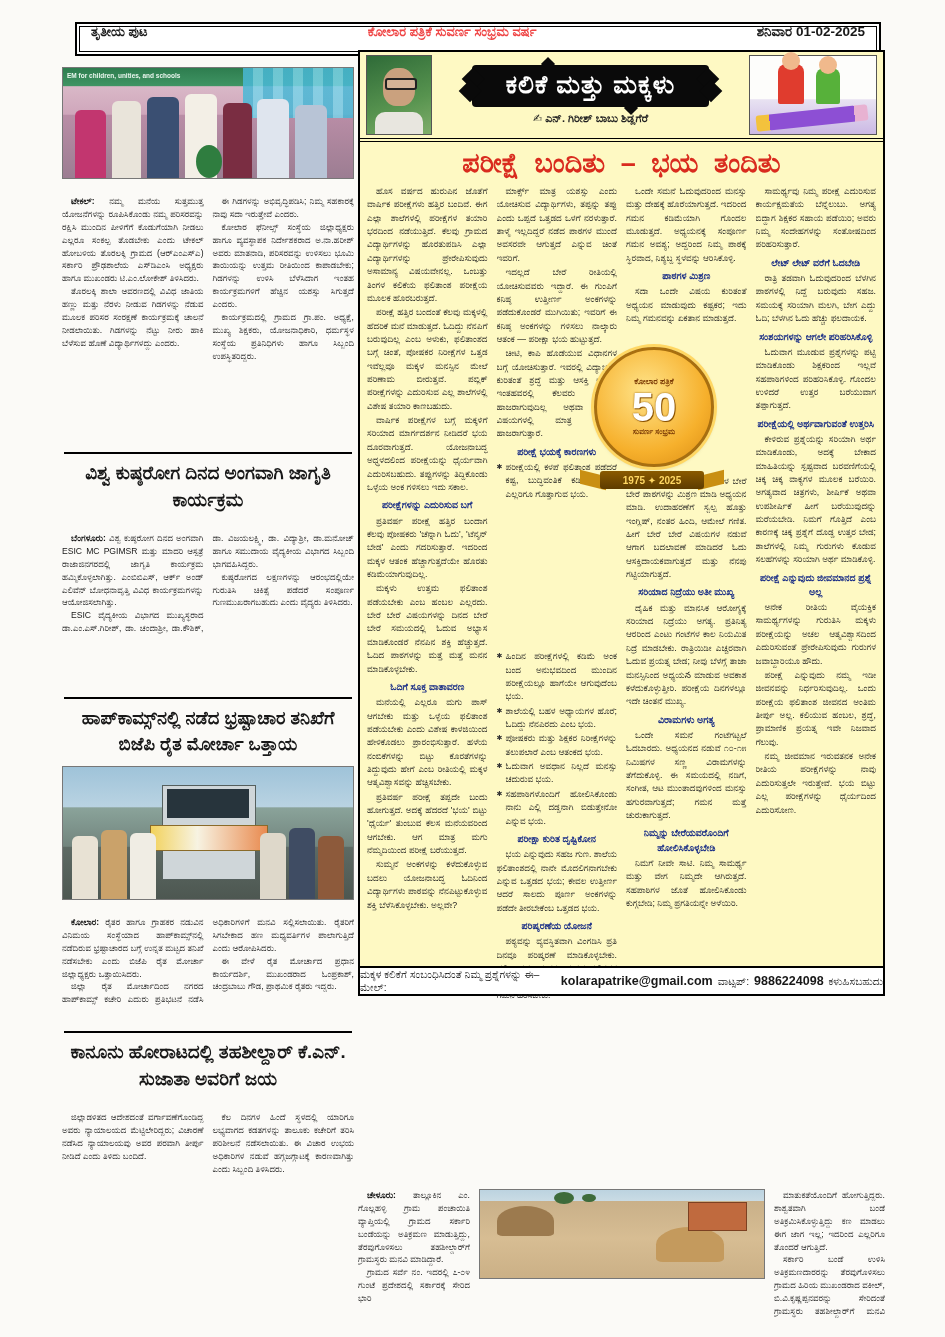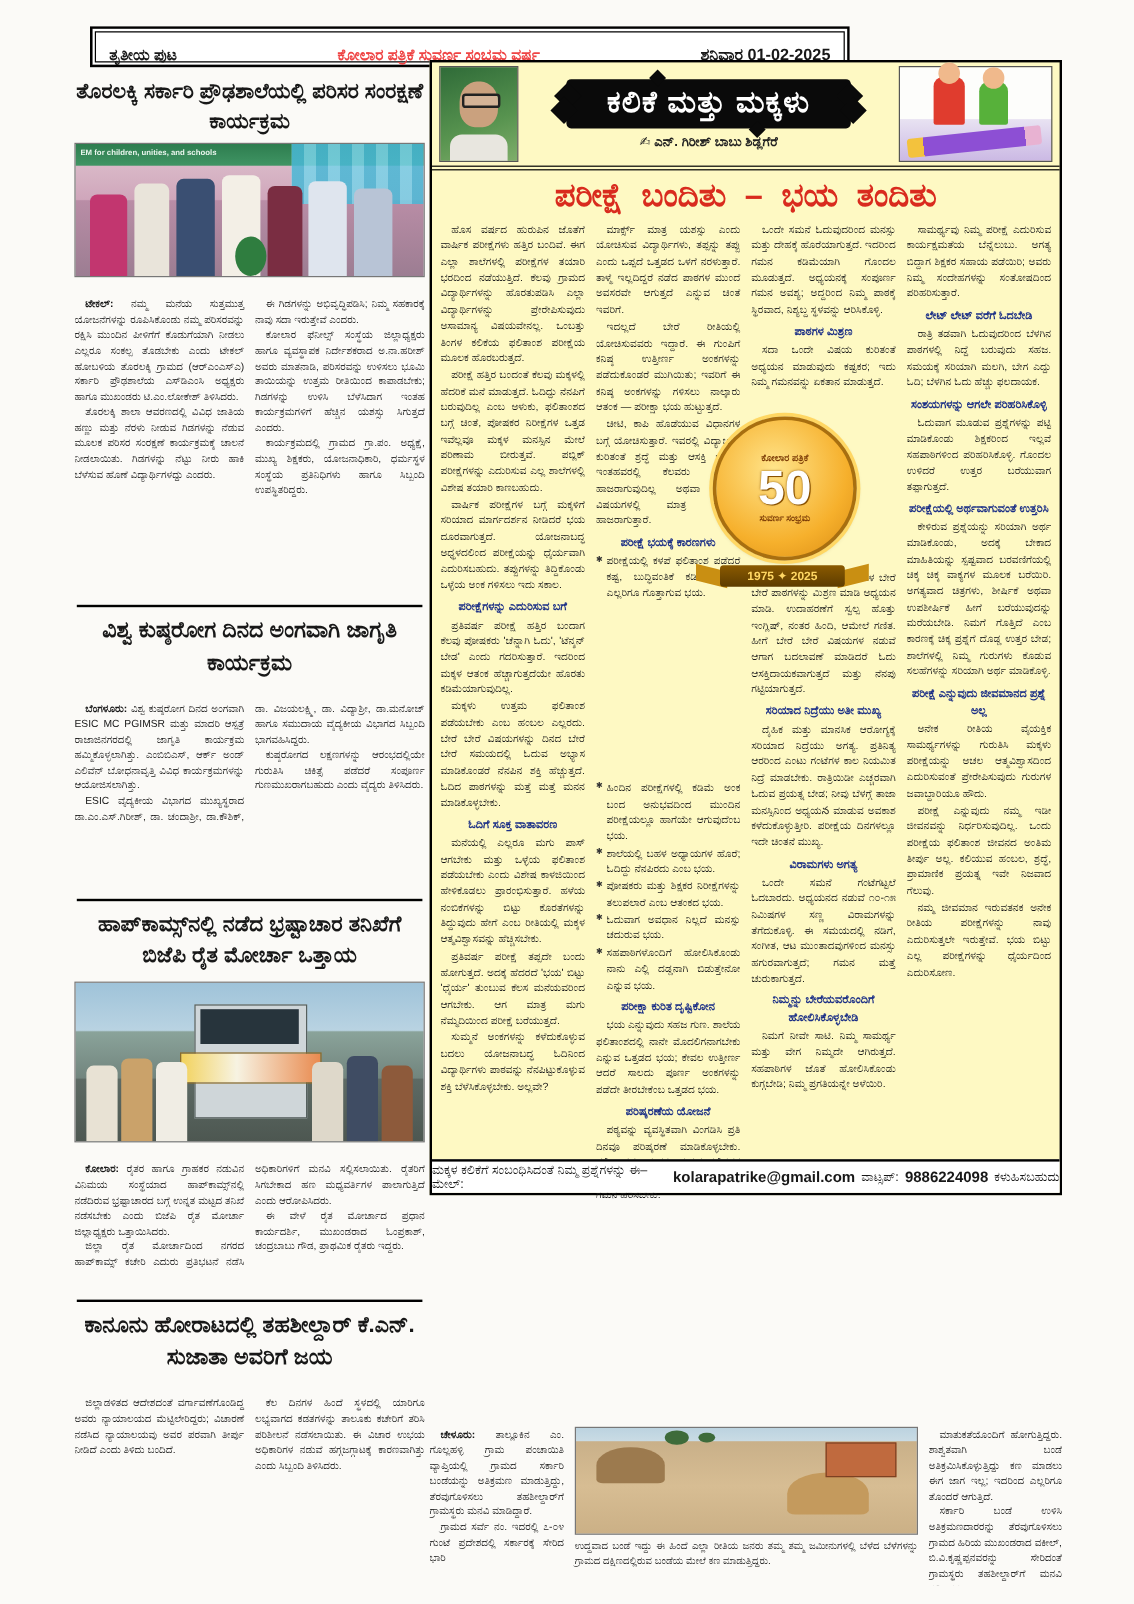--- a/index.html
+++ b/index.html
@@ -1,21 +1,21 @@
 <!DOCTYPE html>
 <html><head>
 <meta charset="utf-8">
 <style>
   html,body{margin:0;padding:0;background:#e9e7e2;}
   .page{position:relative;width:945px;height:1337px;background:#fbfaf7;overflow:hidden;
         font-family:"Liberation Sans","DejaVu Sans",sans-serif;color:#181818;}
   
-  .hdr{position:absolute;left:75px;top:22px;width:633px;height:34px;background:#fff;
+  .hdr{position:absolute;left:75px;top:22px;width:806px;height:34px;background:#fff;
        border:2px solid #000;box-shadow:inset 0 0 0 2px #fff, inset 0 0 0 3px #000;
-       display:flex;align-items:flex-end;justify-content:space-between;padding:0 14px;box-sizing:border-box;}
+       display:flex;align-items:flex-start;justify-content:space-between;padding:0 14px;box-sizing:border-box;}
   .hdr .l{font-weight:bold;font-size:13px;}
   .hdr .c{font-weight:bold;font-size:13px;color:#ef4444;}
   .hdr .r{font-weight:bold;font-size:13.5px;}
   
   .leftcol{position:absolute;left:62px;top:64px;width:292px;}
   .lhead{font-weight:bold;text-align:center;font-size:17.5px;line-height:1.45;overflow:hidden;}
   .divider{border-top:2px solid #000;margin:7px 2px 6px;}
   .lbody{columns:2;column-gap:9px;font-size:8.6px;line-height:1.5;text-align:justify;overflow:hidden;margin-top:16px;}
   .lbody .it-p{text-indent:9px;margin:0;}
   .lbody .it-p strong{font-weight:bold;}
@@ -103,21 +103,20 @@
 <div class="page">
 
   <div class="hdr">
     <span class="l">ತೃತೀಯ ಪುಟ</span>
     <span class="c">ಕೋಲಾರ ಪತ್ರಿಕೆ ಸುವರ್ಣ ಸಂಭ್ರಮ ವರ್ಷ</span>
     <span class="r">ಶನಿವಾರ 01-02-2025</span>
   </div>
 
   <div class="leftcol">
 
-    <div class="lhead" style="height:52px;">ತೊರಲಕ್ಕಿ ಸರ್ಕಾರಿ ಪ್ರೌಢಶಾಲೆಯಲ್ಲಿ ಪರಿಸರ ಸಂರಕ್ಷಣೆ ಕಾರ್ಯಕ್ರಮ</div>
     <div class="photo ph1">
       <div class="curtain"></div>
       <div class="bannertxt">EM for children, unities, and schools</div>
       <div class="fig" style="left:4%;width:11%;height:62%;background:#c2366f;"></div>
       <div class="fig" style="left:17%;width:10%;height:70%;background:#e9e4da;"></div>
       <div class="fig" style="left:29%;width:11%;height:74%;background:#3a4f72;"></div>
       <div class="fig" style="left:42%;width:11%;height:76%;background:#f3efe6;"></div>
       <div class="fig" style="left:55%;width:10%;height:68%;background:#7a2d42;"></div>
       <div class="fig" style="left:67%;width:11%;height:72%;background:#dfe5ee;"></div>
       <div class="fig" style="left:80%;width:11%;height:66%;background:#b8c4d6;"></div>
@@ -281,21 +280,20 @@
           <div class="it-p">ಗ್ರಾಮದ ಸರ್ವೆ ನಂ. ಇದರಲ್ಲಿ ೭-೦೪ ಗುಂಟೆ ಪ್ರದೇಶದಲ್ಲಿ ಸರ್ಕಾರಕ್ಕೆ ಸೇರಿದ ಭಾರಿ</div>
         </div>
       <div class="bmid">
         <div class="photo ph3">
           <div class="tree" style="left:26%;top:2%;width:7%;height:14%;"></div>
           <div class="tree" style="left:36%;top:4%;width:5%;height:10%;"></div>
           <div class="mound" style="left:6%;top:18%;width:20%;height:34%;"></div>
           <div class="mound" style="left:62%;top:42%;width:24%;height:40%;background:#c49a5d;"></div>
           <div class="wall"></div>
         </div>
-        <div class="caption">ಉದ್ದವಾದ ಬಂಡೆ ಇದ್ದು ಈ ಹಿಂದೆ ಎಲ್ಲಾ ರೀತಿಯ ಜನರು ತಮ್ಮ ತಮ್ಮ ಜಮೀನುಗಳಲ್ಲಿ ಬೆಳೆದ ಬೆಳೆಗಳನ್ನು ಗ್ರಾಮದ ದಕ್ಷಿಣದಲ್ಲಿರುವ ಬಂಡೆಯ ಮೇಲೆ ಕಣ ಮಾಡುತ್ತಿದ್ದರು.</div>
       </div>
       <div class="bcol bright">
           <div class="it-p">ಮಾತುಕತೆಯೊಂದಿಗೆ ಹೋಗುತ್ತಿದ್ದರು. ಶಾಶ್ವತವಾಗಿ ಬಂಡೆ ಅತಿಕ್ರಮಿಸಿಕೊಳ್ಳುತ್ತಿದ್ದು ಕಣ ಮಾಡಲು ಈಗ ಜಾಗ ಇಲ್ಲ; ಇದರಿಂದ ಎಲ್ಲರಿಗೂ ತೊಂದರೆ ಆಗುತ್ತಿದೆ.</div>
           <div class="it-p">ಸರ್ಕಾರಿ ಬಂಡೆ ಉಳಿಸಿ ಅತಿಕ್ರಮಣದಾರರನ್ನು ತೆರವುಗೊಳಿಸಲು ಗ್ರಾಮದ ಹಿರಿಯ ಮುಖಂಡರಾದ ವಕೀಲ್, ಬಿ.ವಿ.ಕೃಷ್ಣಪ್ಪನವರನ್ನು ಸೇರಿದಂತೆ ಗ್ರಾಮಸ್ಥರು ತಹಶೀಲ್ದಾರ್‌ಗೆ ಮನವಿ ಸಲ್ಲಿಸಿದರು.</div>
         </div>
     </div>
   </div>
 
 </div>
 

